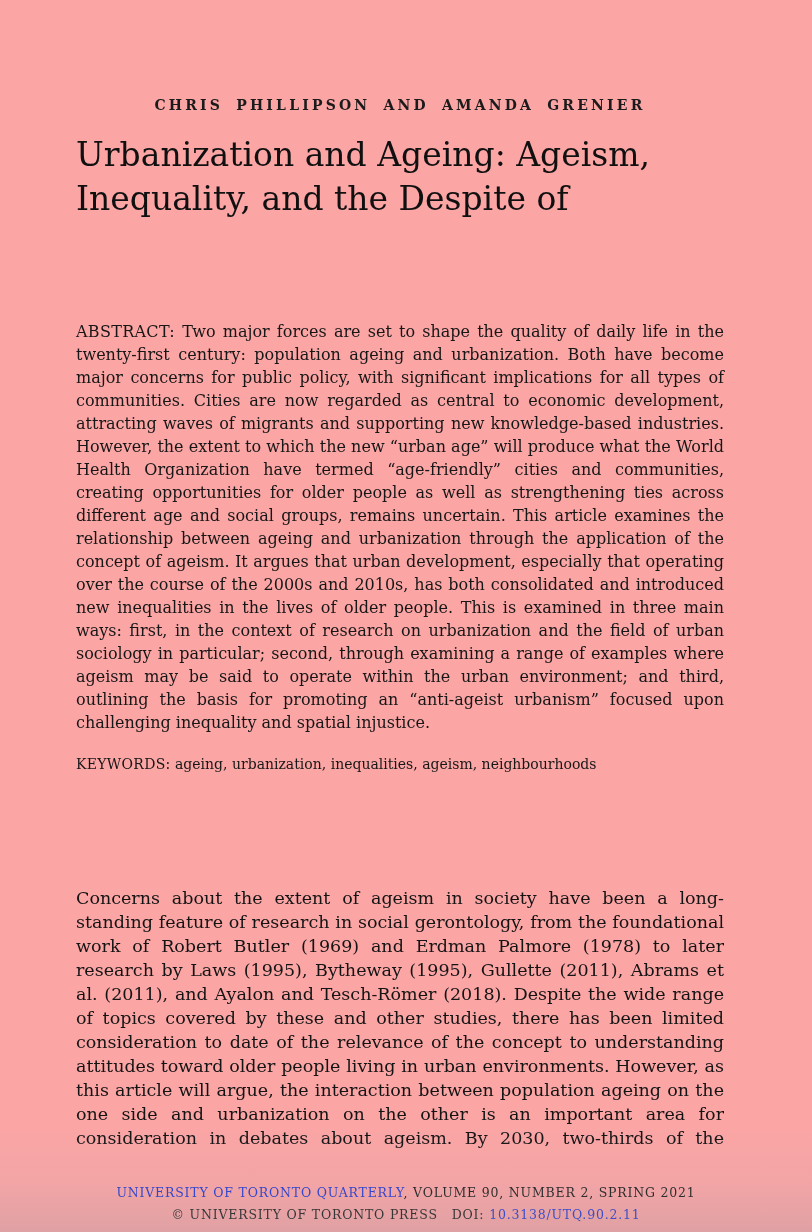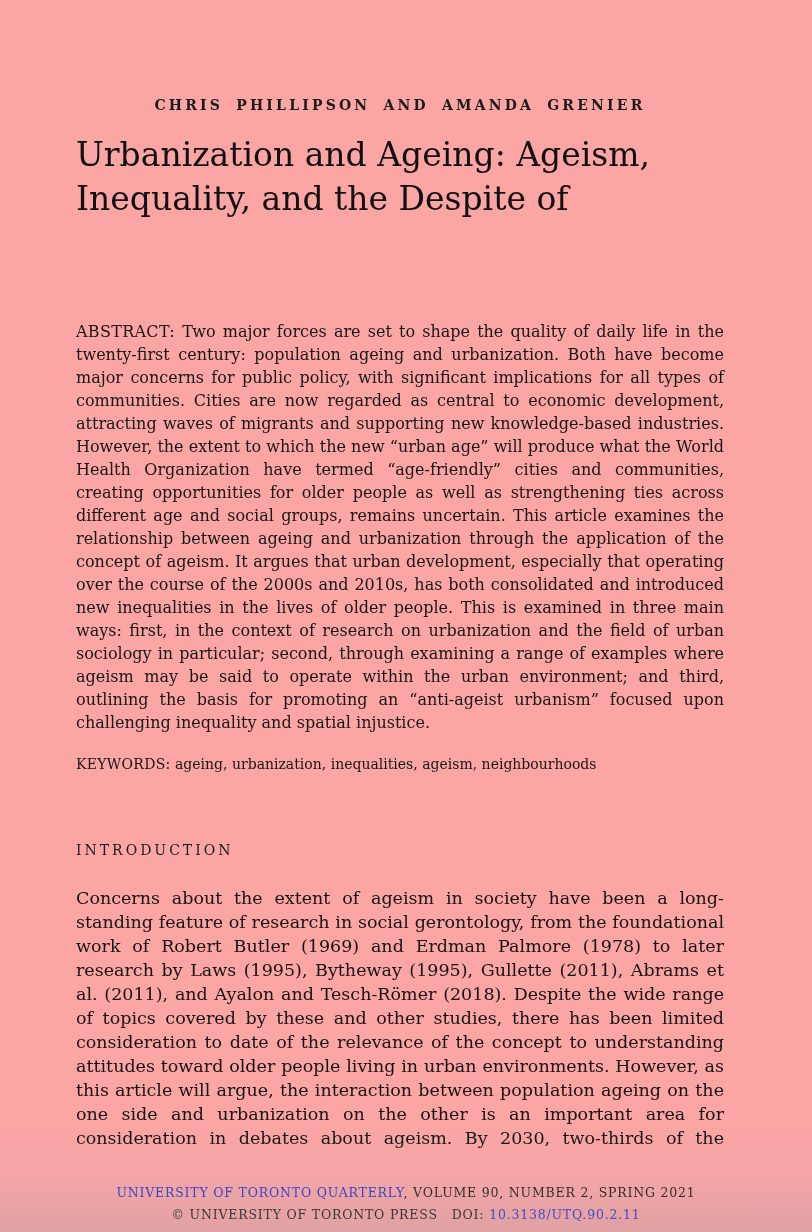--- a/index.html
+++ b/index.html
@@ -113,21 +113,20 @@
   <p class="col abstract" style="margin:0;">
     <span class="inline-label">ABSTRACT:</span>
     <span>Two major forces are set to shape the quality of daily life in the twenty-first century: population ageing and urbanization. Both have become major concerns for public policy, with significant implications for all types of communities. Cities are now regarded as central to economic development, attracting waves of migrants and supporting new knowledge-based industries. However, the extent to which the new “urban age” will produce what the World Health Organization have termed “age-friendly” cities and communities, creating opportunities for older people as well as strengthening ties across different age and social groups, remains uncertain. This article examines the relationship between ageing and urbanization through the application of the concept of ageism. It argues that urban development, especially that operating over the course of the 2000s and 2010s, has both consolidated and introduced new inequalities in the lives of older people. This is examined in three main ways: first, in the context of research on urbanization and the field of urban sociology in particular; second, through examining a range of examples where ageism may be said to operate within the urban environment; and third, outlining the basis for promoting an “anti-ageist urbanism” focused upon challenging inequality and spatial injustice.</span>
   </p>
 
   <p class="col keywords" style="margin:0;">
     <span class="inline-label">KEYWORDS:</span>
     <span>ageing, urbanization, inequalities, ageism, neighbourhoods</span>
   </p>
 
-  <div class="col section-heading">INTRODUCTION</div>
 
   <p class="col body-par" style="margin:0;">Concerns about the extent of ageism in society have been a long-standing feature of research in social gerontology, from the foundational work of Robert Butler (1969) and Erdman Palmore (1978) to later research by Laws (1995), Bytheway (1995), Gullette (2011), Abrams et al. (2011), and Ayalon and Tesch-Römer (2018). Despite the wide range of topics covered by these and other studies, there has been limited consideration to date of the relevance of the concept to understanding attitudes toward older people living in urban environments. However, as this article will argue, the interaction between population ageing on the one side and urbanization on the other is an important area for consideration in debates about ageism. By 2030, two-thirds of the world’s population will be residing in cities. At that point, many</p>
 
   <div class="footer">
     <div>
       <a class="journal-link" style="color: rgb(36, 57, 210);">UNIVERSITY OF TORONTO QUARTERLY</a><span>, VOLUME 90, NUMBER 2, SPRING 2021</span>
     </div>
     <div>
       <span>© UNIVERSITY OF TORONTO PRESS</span><span class="doi-label">DOI:</span>
       <a class="doi-link" style="color: rgb(36, 57, 210);">10.3138/UTQ.90.2.11</a>

